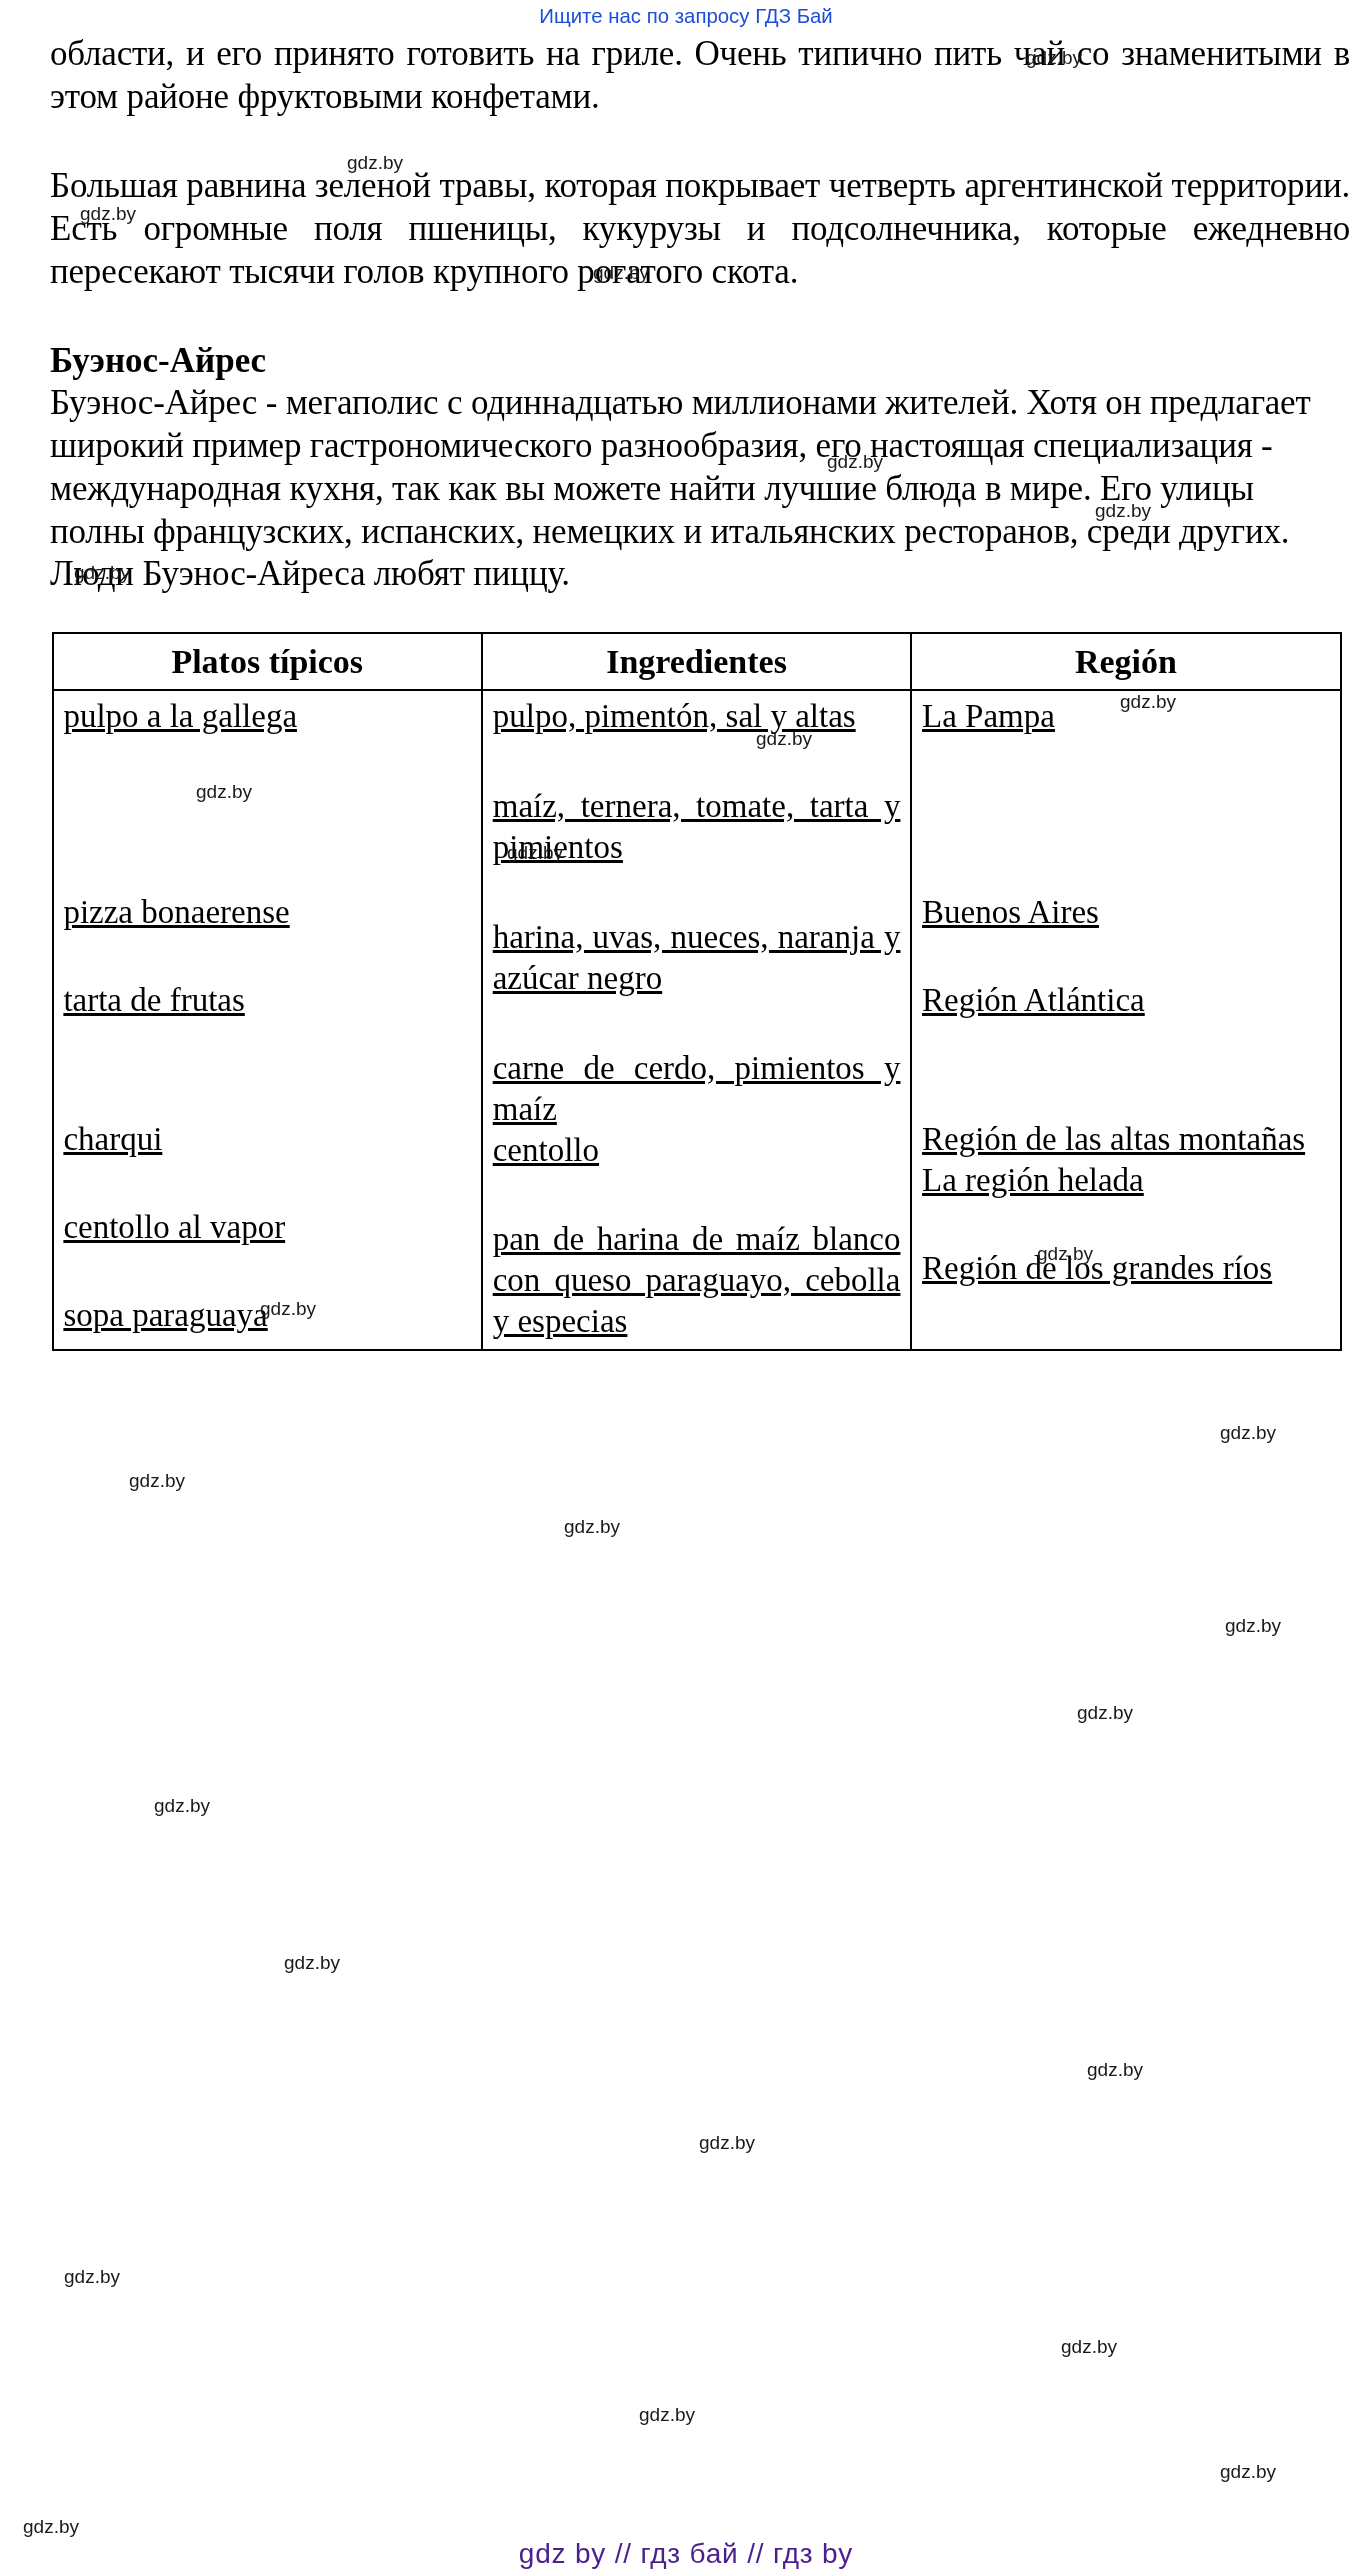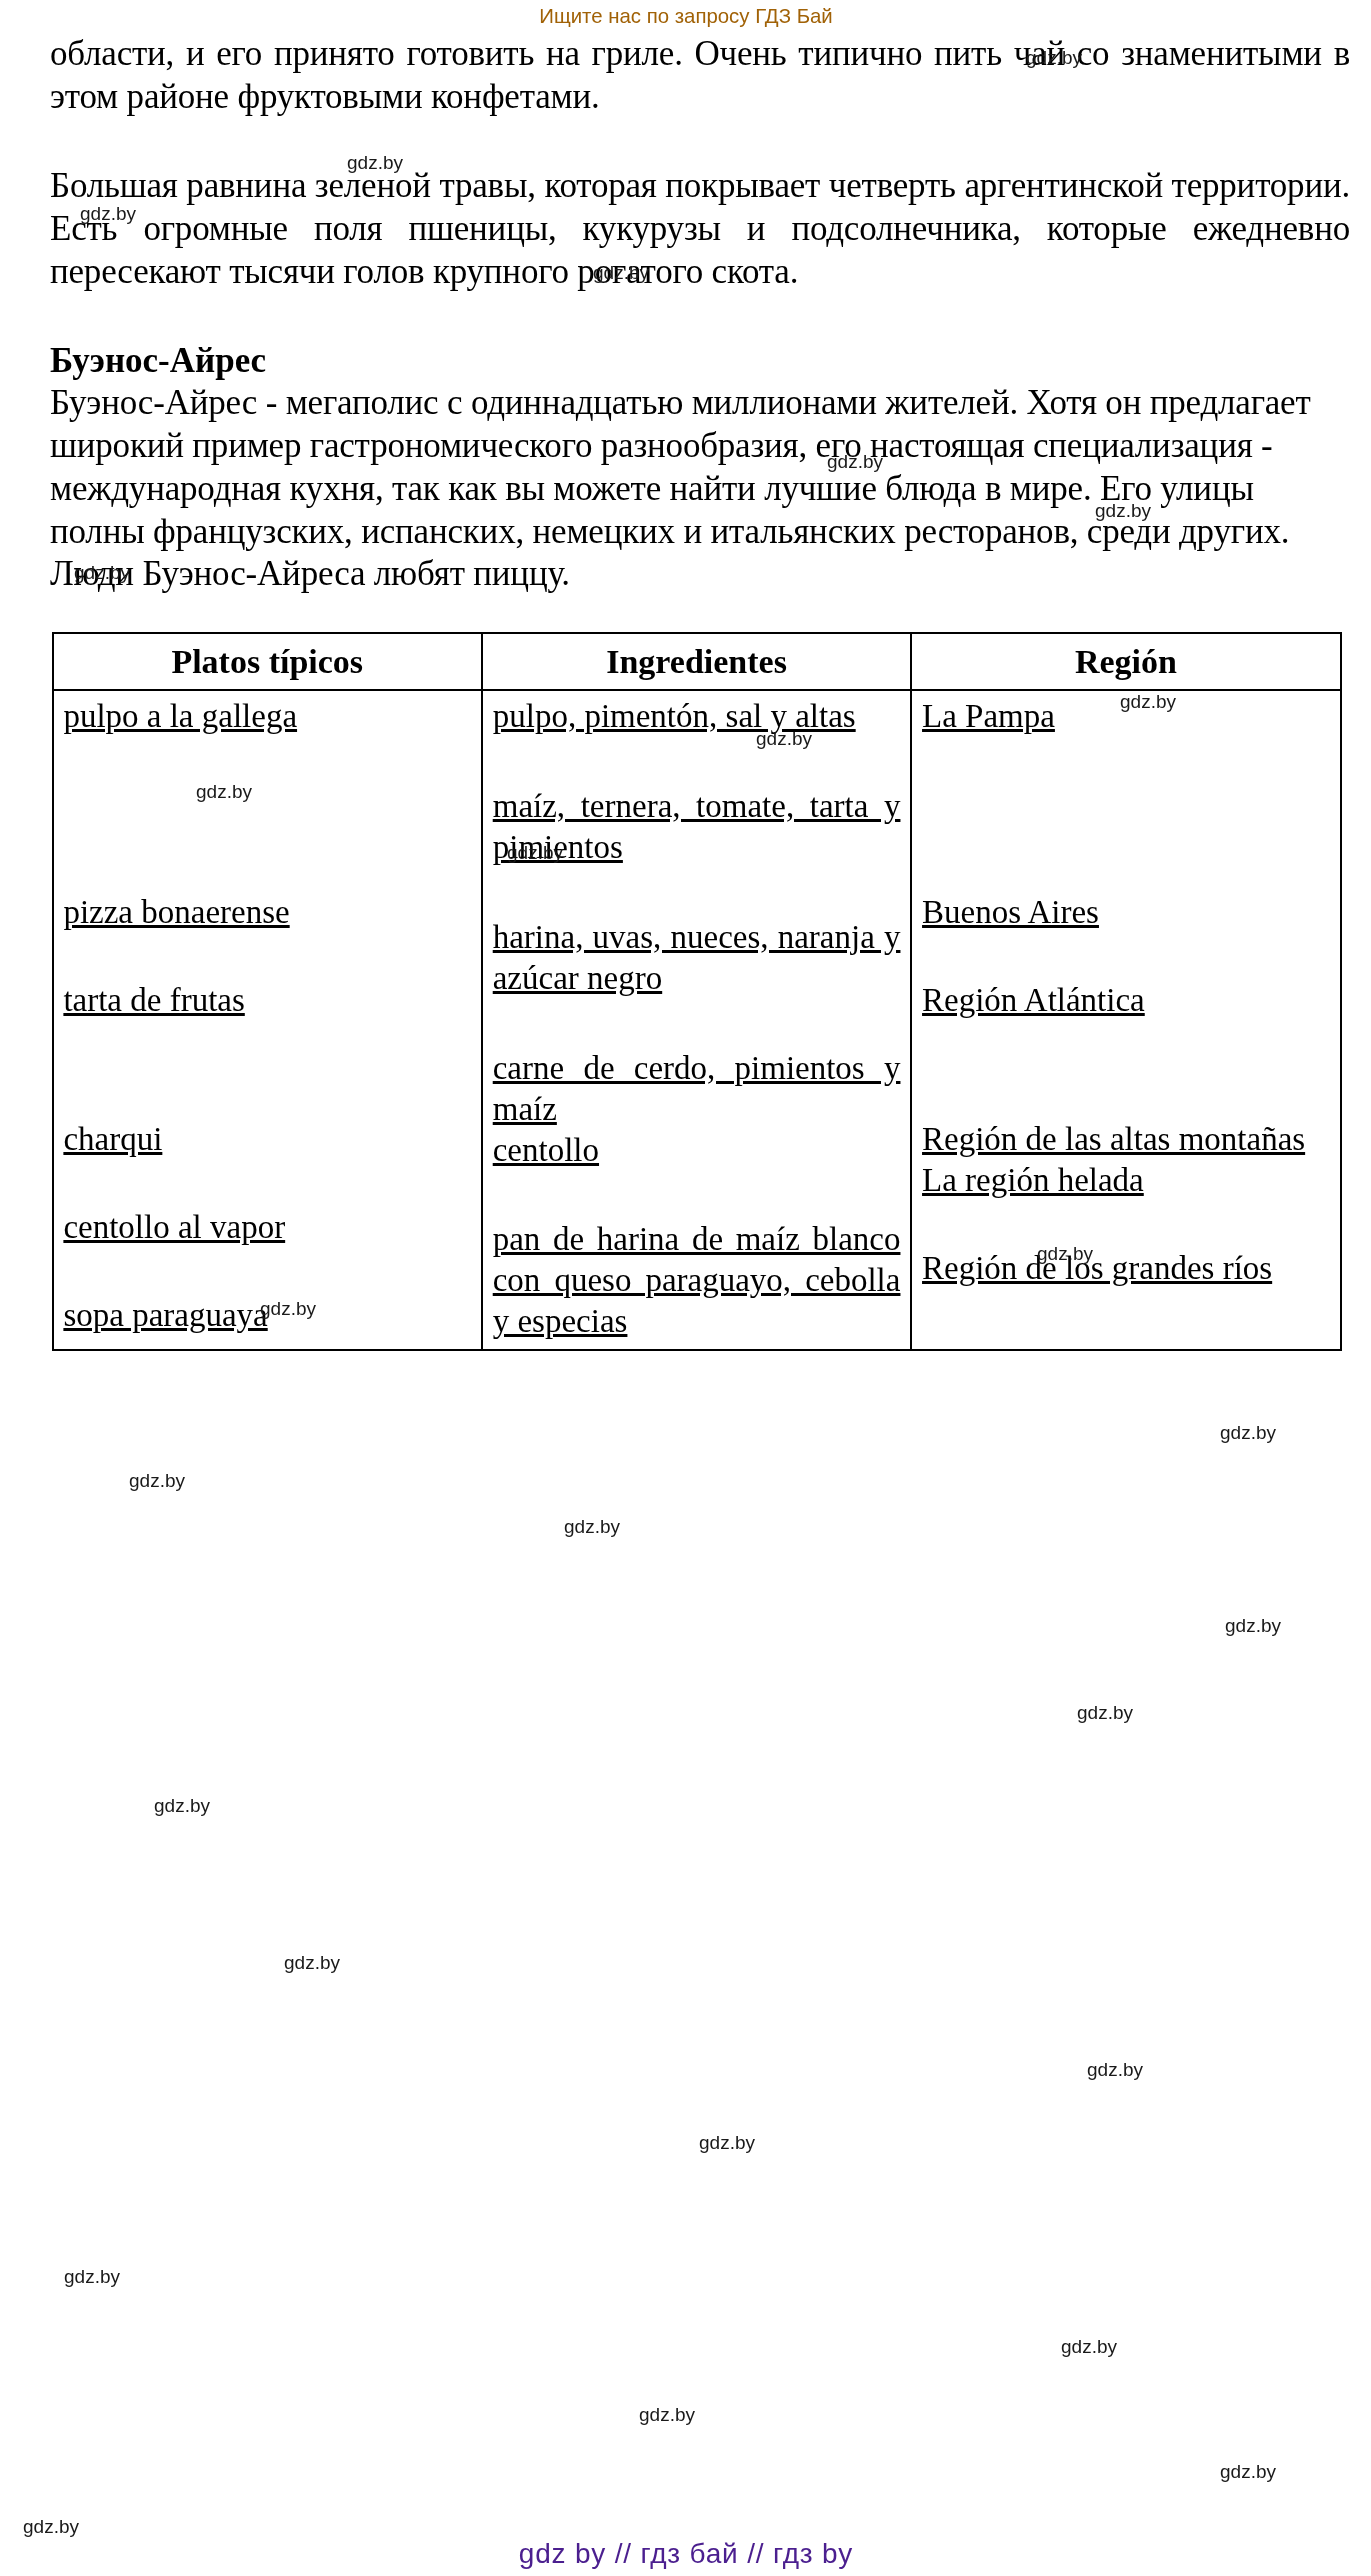--- a/index.html
+++ b/index.html
@@ -24,21 +24,21 @@
     left: 0;
     width: 1372px;
     height: 33px;
     display: flex;
     align-items: center;
     justify-content: center;
   }
   .promo-text {
     font-family: "Liberation Sans", "DejaVu Sans", sans-serif;
     font-size: 20.4px;
-    color: #a16207;
+    color: #1d4ed8;
     letter-spacing: 0px;
     white-space: nowrap;
   }
 
   
   .page {
     position: absolute;
     top: 33px;
     left: 14px;
     width: 1372px;

